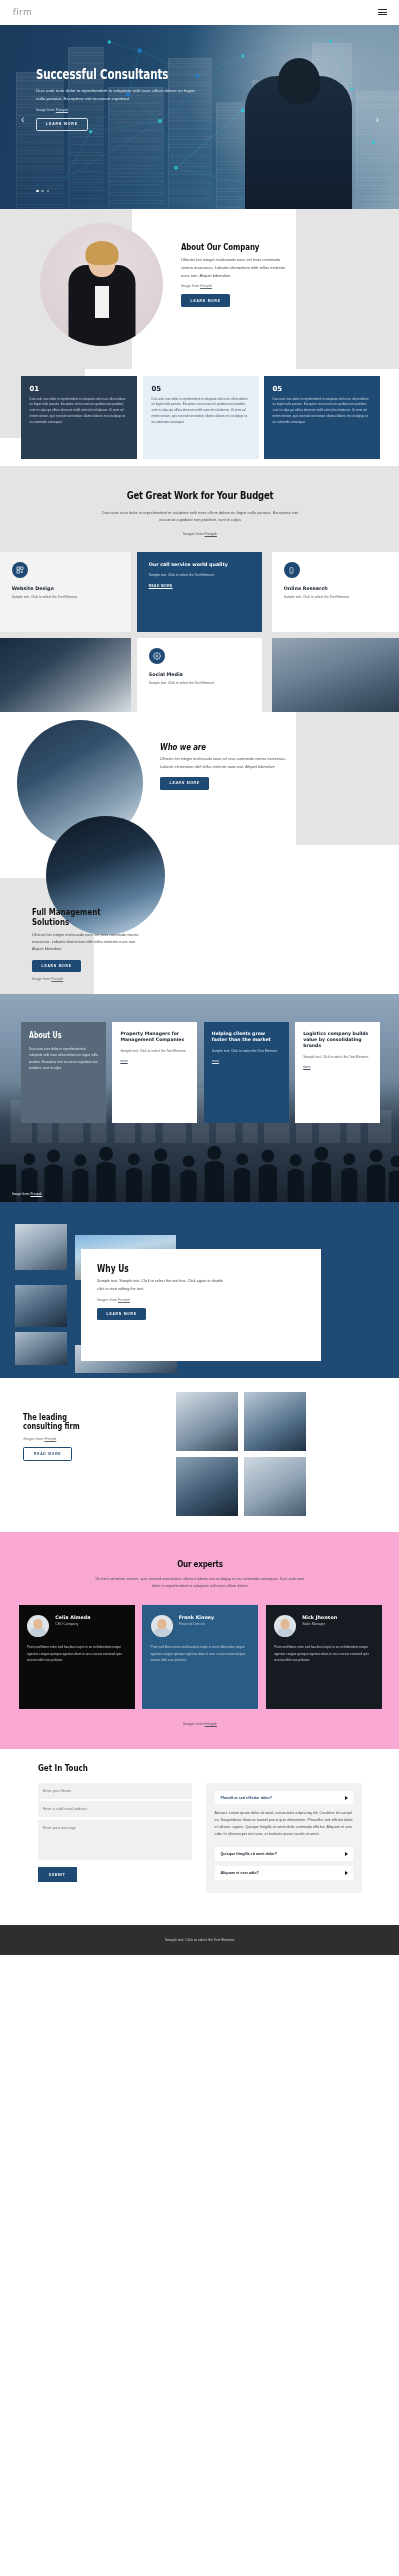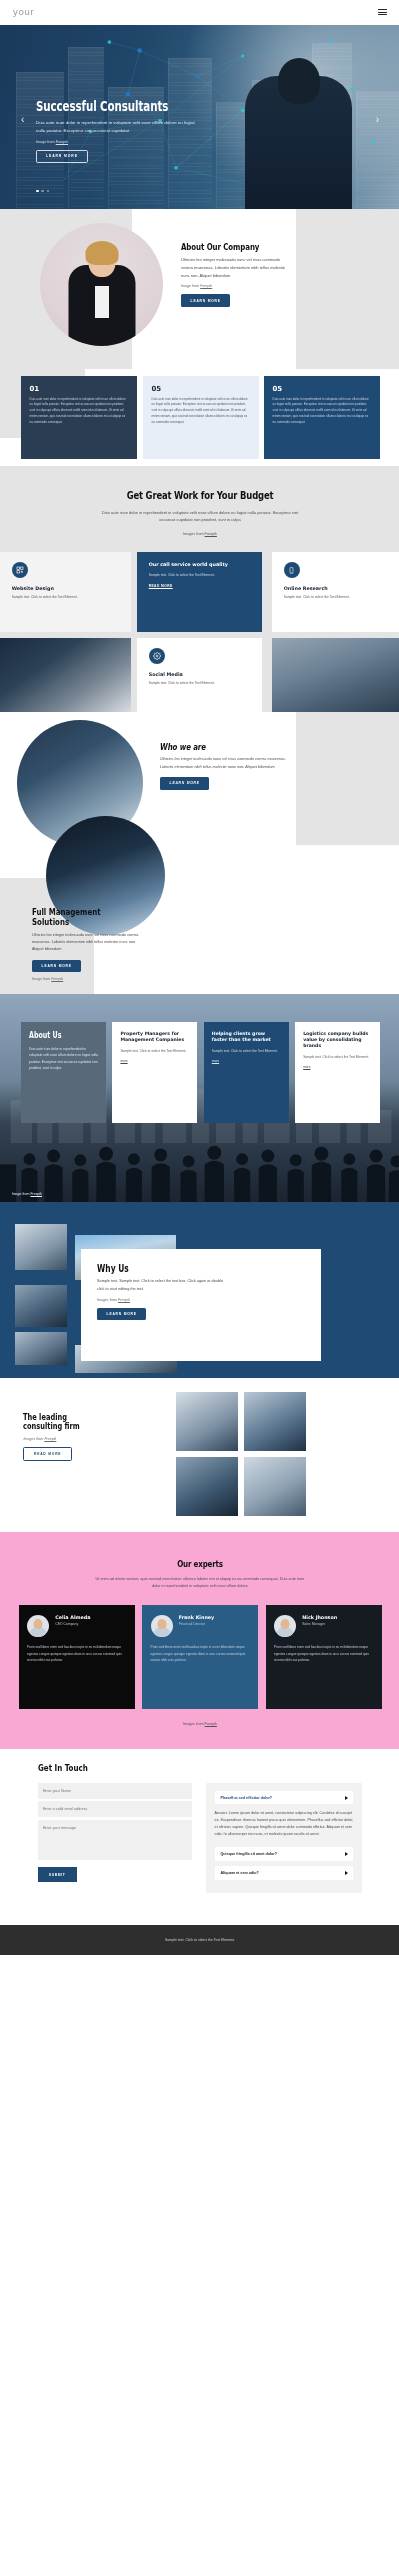--- a/index.html
+++ b/index.html
@@ -41,21 +41,21 @@
     position:absolute; right:48px; bottom:0; width:107px; height:133px;
     background:linear-gradient(180deg,#1a2c3e 0%,#16263a 45%,#101d2c 100%);
     border-radius:32px 32px 0 0;
   }
   .hero .head {
     position:absolute; right:80px; bottom:105px; width:42px; height:46px;
     background:#16212e; border-radius:50% 50% 42% 42%;
   }
   .hero .net { position:absolute; inset:0; opacity:.85; }
   .hero-inner {
-    position:absolute; left:36px; top:42px; width:176px; z-index:5;margin-top:32px;
+    position:absolute; left:36px; top:42px; width:176px; z-index:5;
   }
   .hero h1 {
     font-family:"DejaVu Sans Condensed","Liberation Sans Narrow","Liberation Sans",sans-serif;
     font-weight:700; font-size:13.3px; color:#fff; letter-spacing:-0.1px;
     transform:scaleX(.86); transform-origin:left center; white-space:nowrap;
   }
   .hero p.lead { margin-top:5.3px; font-size:4.4px; line-height:1.85; color:#dde6ee; width:168px;}
   .hero .credit { margin-top:4.8px; font-size:3.7px; color:#cfdae5;}
   .hero .credit u { text-decoration:underline;}
   .btn-outline {
@@ -264,21 +264,21 @@
   
   .footer { background:#2e2e2e; height:30px; display:flex; align-items:center; justify-content:center;}
   .footer span { font-size:3.5px; color:#cfcfcf;}
 </style>
 </head>
 <body>
 
 <div class="page">
 
   <div class="header">
-    <div class="logo">your</div>
+    <div class="logo">firm</div>
     <div class="burger">
       <span></span>
         <span></span>
         <span></span>
     </div>
   </div>
 
   <div class="hero">
     <div class="skyline">
       <div class="bld" style="left:4%;width:12%;height:74%"></div>

